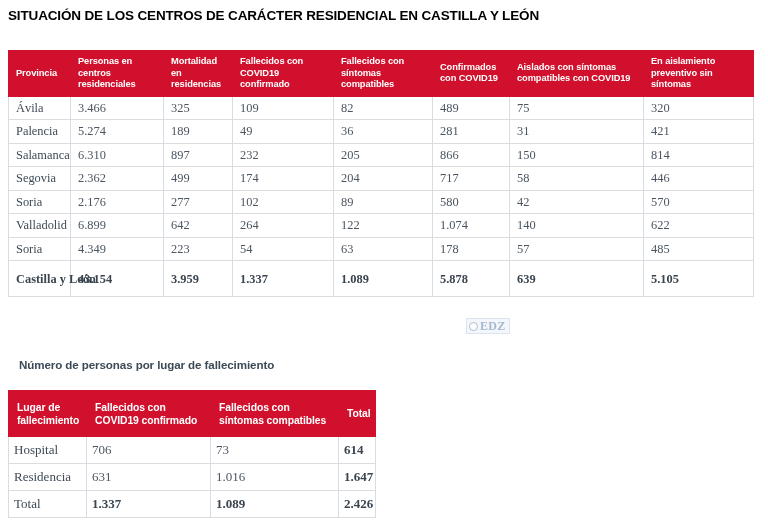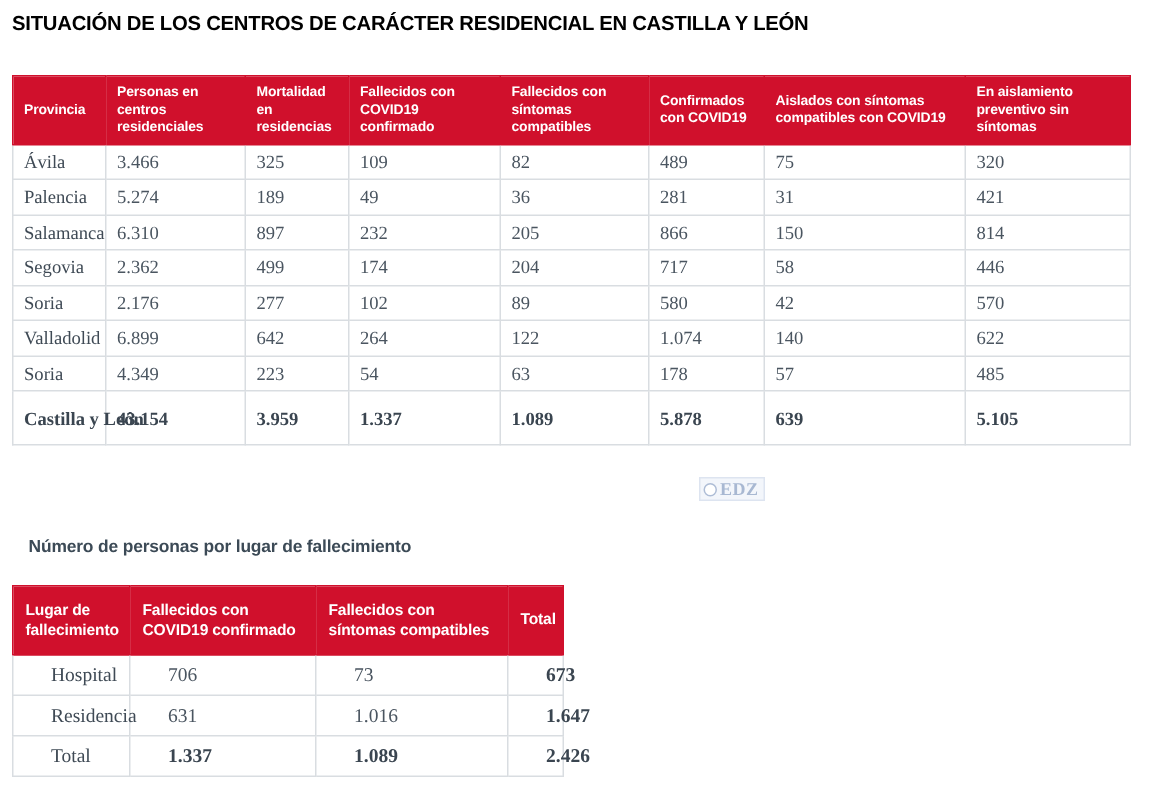--- a/index.html
+++ b/index.html
@@ -93,21 +93,21 @@
     letter-spacing: -0.1px;
     white-space: nowrap;
     margin-left: 11px;
   }
 
   
   #table-lugar { left: 8px; top: 390px; width: 367px; }
   #table-lugar thead tr { height: 46px; margin-left: 18px; }
   #table-lugar tbody tr { height: 27px; }
   #table-lugar th { font-size: 10.4px; line-height: 13px; padding: 5px 6px 5px 8px; }
-  #table-lugar td { font-size: 13px; padding: 4px 6px 4px 25px; }
+  #table-lugar td { font-size: 13px; padding: 4px 6px 4px 5px; }
 
   
   .edz-watermark {
     position: absolute;
     left: 466px;
     top: 318px;
     width: 44px;
     height: 16px;
     display: flex;
     align-items: center;
@@ -268,21 +268,21 @@
         <th>Fallecidos con COVID19 confirmado</th>
         <th>Fallecidos con síntomas compatibles</th>
         <th>Total</th>
       </tr>
     </thead>
     <tbody>
       <tr>
         <td class="prov">Hospital</td>
         <td>706</td>
         <td>73</td>
-        <td class="bold">673</td>
+        <td class="bold">614</td>
       </tr>
       <tr>
         <td class="prov">Residencia</td>
         <td>631</td>
         <td>1.016</td>
         <td class="bold">1.647</td>
       </tr>
       <tr>
         <td class="prov">Total</td>
         <td class="bold">1.337</td>

